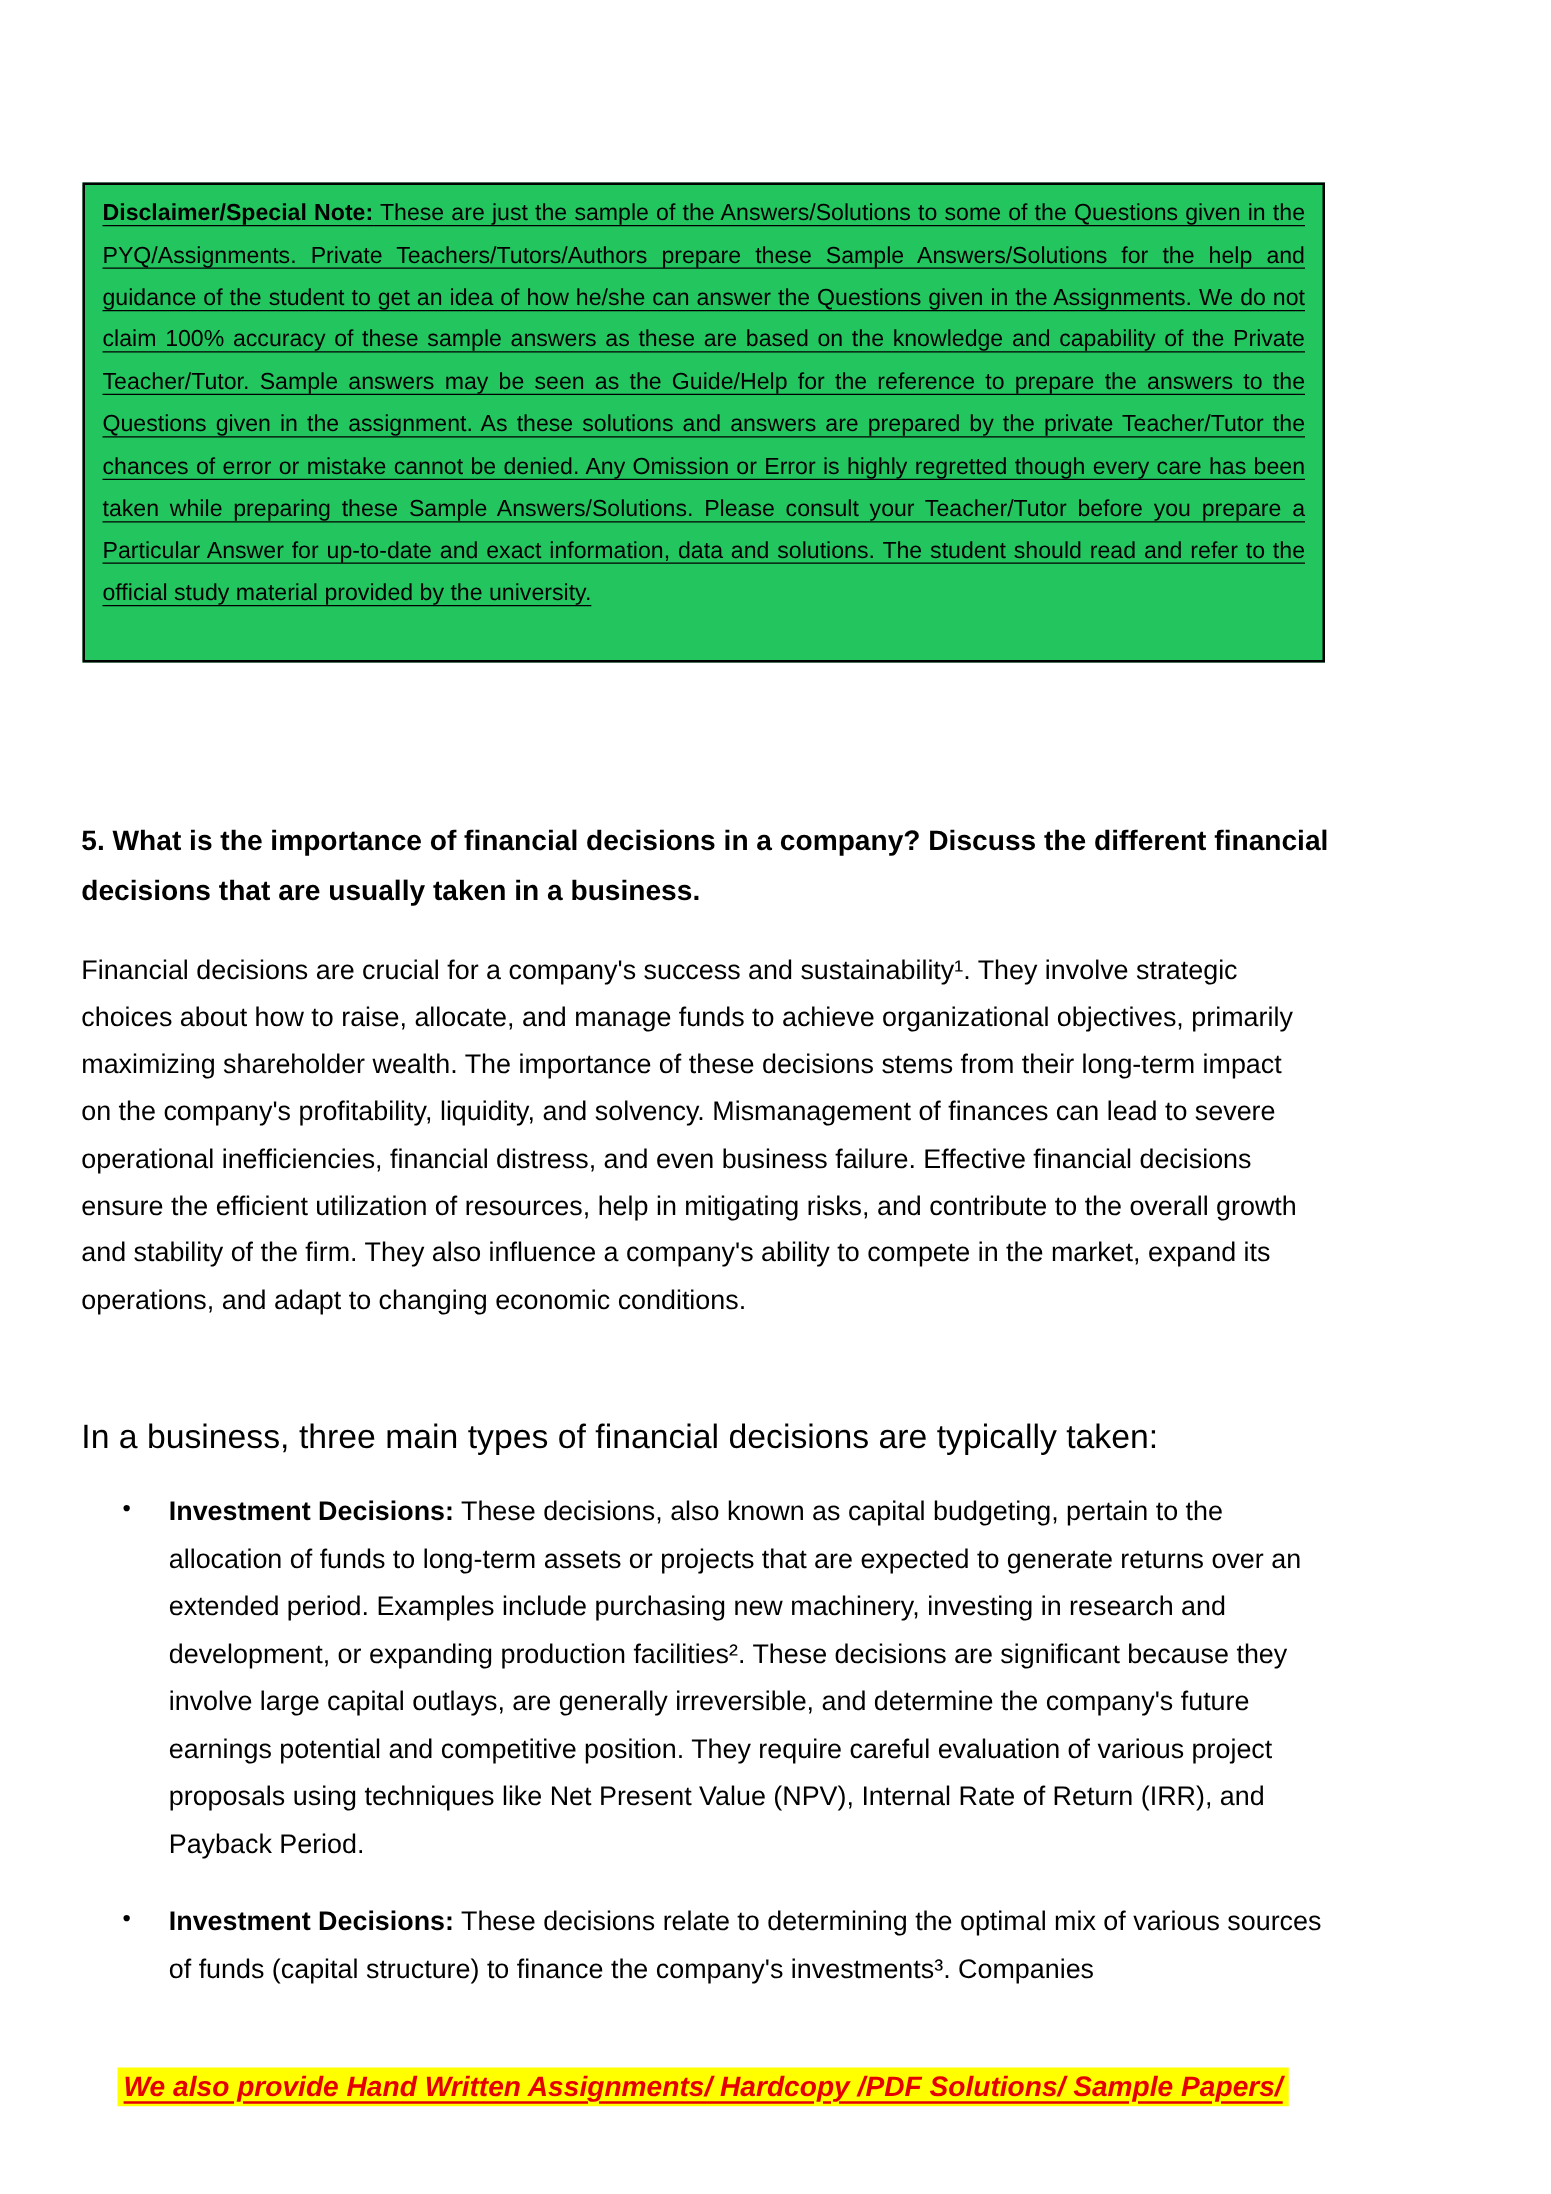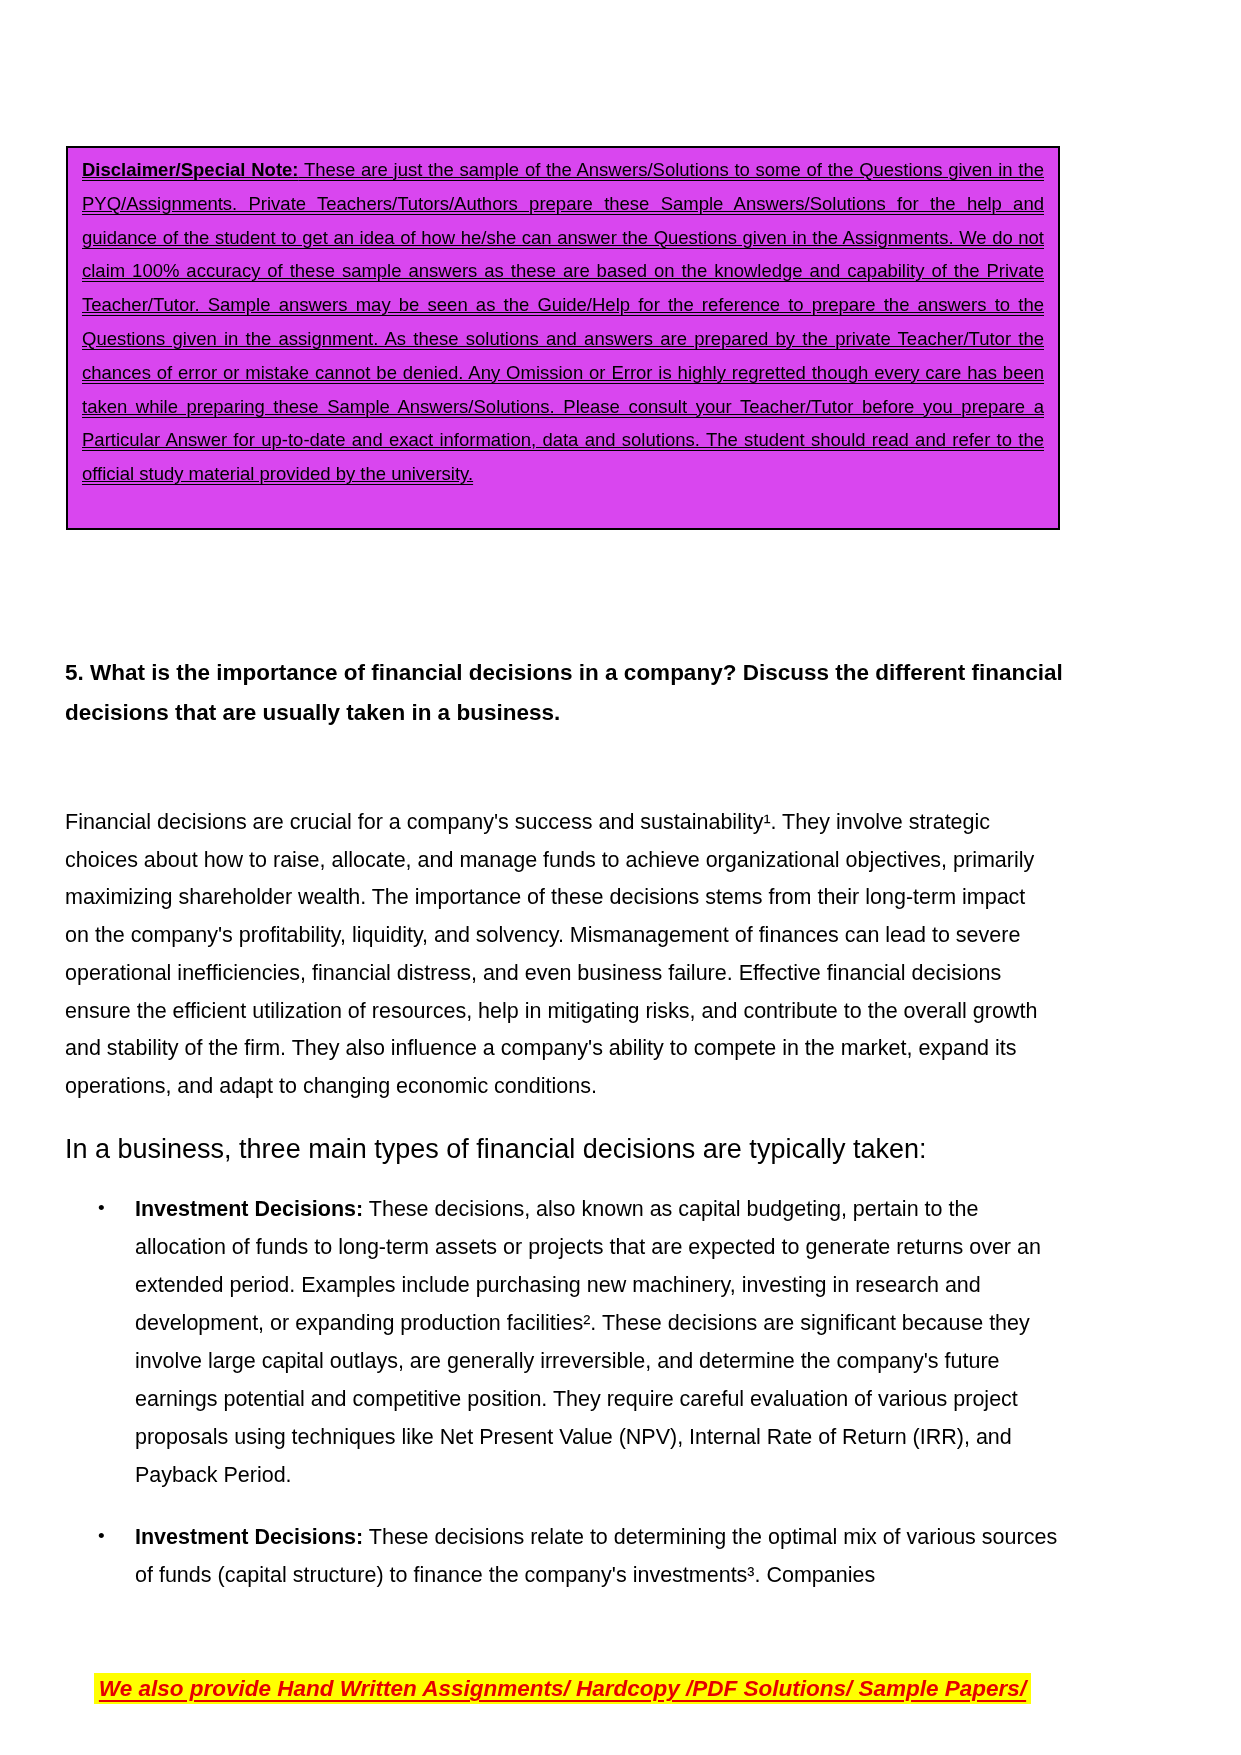--- a/index.html
+++ b/index.html
@@ -17,22 +17,21 @@
   .disclaimer-box {
     position: absolute;
     left: 66px;
     top: 146px;
     width: 994px;
     height: 384px;
     box-sizing: border-box;
     border: 2px solid #000000;
     padding: 5px 14px 7px 14px;
     overflow: hidden;
-    background: #d946ef;
-    text-decoration: underline;
+    background: #22c55e;
   }
   .disclaimer-text {
     font-size: 18.5px;
     line-height: 33.8px;
     text-align: justify;
     text-decoration: underline;
     text-decoration-thickness: 1px;
     text-underline-offset: 4px;
   }
   .disclaimer-label { font-weight: bold; }
@@ -49,21 +48,20 @@
   }
 
   
   .answer-paragraph {
     position: absolute;
     left: 65px;
     top: 758px;
     width: 988px;
     font-size: 21.5px;
     line-height: 37.7px;
-    margin-top: 46px;
   }
 
   
   .list-intro {
     position: absolute;
     left: 65px;
     top: 1131px;
     width: 988px;
     font-size: 27px;
     line-height: 37.7px;
@@ -95,21 +93,20 @@
   .footer-banner {
     position: absolute;
     left: 65px;
     top: 1650px;
     width: 995px;
     text-align: center;
     font-size: 22.5px;
     font-weight: bold;
     font-style: italic;
     line-height: 40px;
-    margin-top: 19px;
   }
   .footer-line-wrap { display: block; }
   .footer-line {
     display: inline;
     padding: 3px 5px;
     text-decoration: underline;
     text-decoration-thickness: 2px;
     text-underline-offset: 4px;
     
   }

